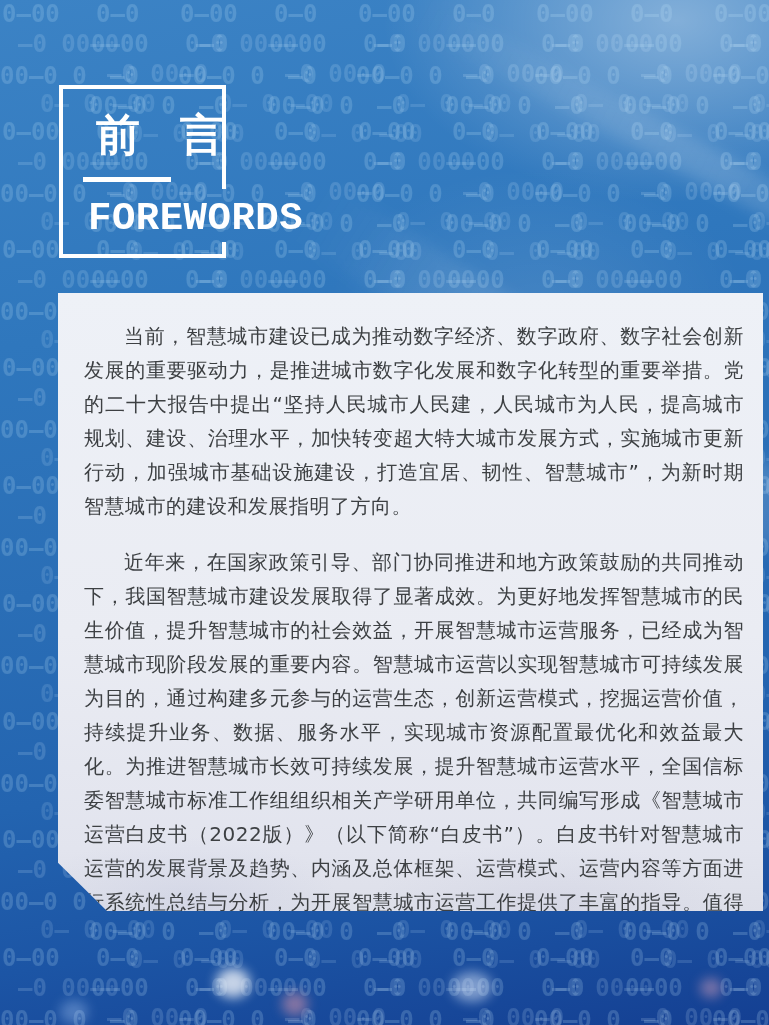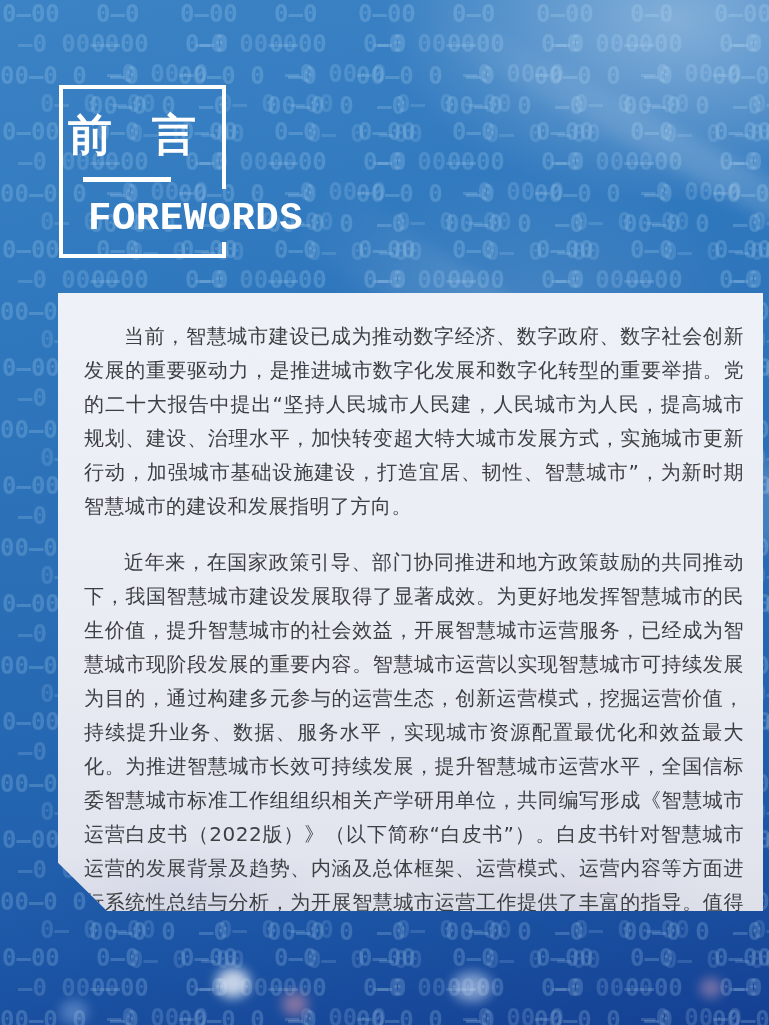--- a/index.html
+++ b/index.html
@@ -27,21 +27,21 @@
 
   
   .frame{position:absolute;left:59px;top:85px;width:167px;height:173px;}
   .frame .seg{position:absolute;background:#ffffff;}
   .seg-top{left:0;top:0;width:100%;height:4px;}
   .seg-left{left:0;top:0;width:4px;height:100%;}
   .seg-bottom{left:0;bottom:0;width:100%;height:4px;}
   .seg-right-top{right:0;top:0;width:4px;height:104px;}
   .seg-right-bottom{right:0;bottom:0;width:4px;height:16px;}
 
-  .title-zh{position:absolute;left:68px;top:110px;color:#ffffff;font-weight:bold;
+  .title-zh{position:absolute;left:96px;top:110px;color:#ffffff;font-weight:bold;
     font-size:44px;line-height:1.15;letter-spacing:40px;white-space:nowrap;}
   .title-rule{position:absolute;left:83px;top:177px;width:88px;height:5px;background:#ffffff;}
   .title-en{position:absolute;left:88px;top:200px;color:#ffffff;font-weight:bold;
     font-size:39px;line-height:1;letter-spacing:0.5px;white-space:nowrap;font-family:Liberation Mono, monospace;}
 
   
   .panel{
     position:absolute;left:58px;top:293px;width:705px;height:618px;
     background:
       radial-gradient(ellipse 220px 90px at 18% 98%, rgba(140,150,200,0.12), rgba(255,255,255,0) 70%),

